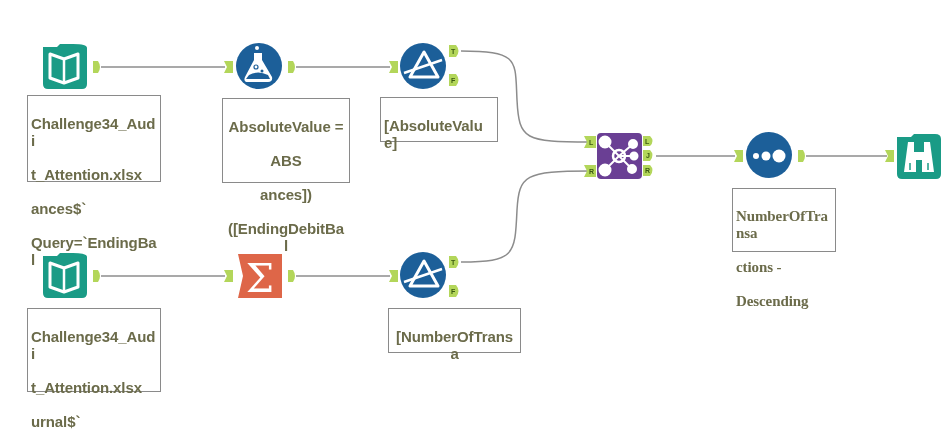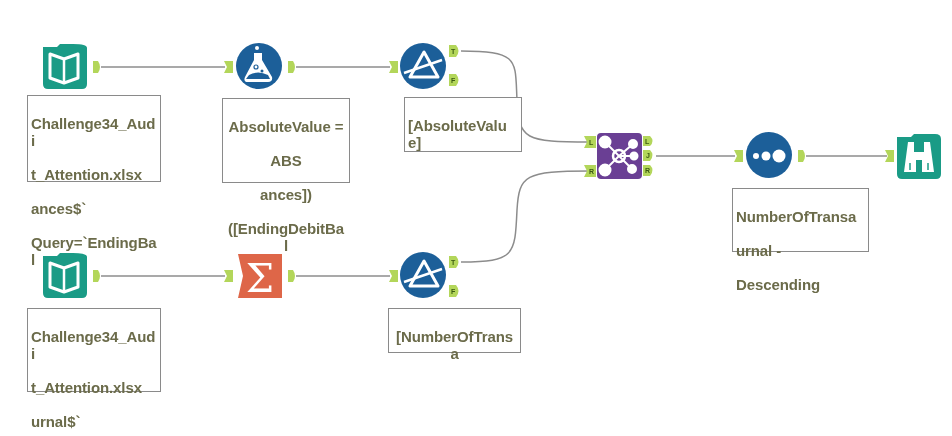--- a/index.html
+++ b/index.html
@@ -147,26 +147,26 @@
   <div>t_Attention.xlsx</div>
   <div>ances$`</div>
   <div>Query=`EndingBal</div>
 </div>
 <div class="anno" style="left:222px;top:98px;width:128px;height:85px;text-align:center;">
   <div>AbsoluteValue =</div>
   <div>ABS</div>
   <div>ances])</div>
   <div>([EndingDebitBal</div>
 </div>
-<div class="anno" style="left:404px;top:97px;width:118px;height:55px;">
+<div class="anno" style="left:380px;top:97px;width:118px;height:45px;">
   <div>[AbsoluteValue]</div>
 </div>
-<div class="anno" style="left:732px;top:188px;width:137px;height:64px;">
+<div class="anno" style="left:732px;top:188px;width:104px;height:64px;font-family:Liberation Serif, serif;">
   <div>NumberOfTransa</div>
-  <div>urnal -</div>
+  <div>ctions -</div>
   <div>Descending</div>
 </div>
 <div class="anno" style="left:27px;top:308px;width:134px;height:84px;">
   <div>Challenge34_Audi</div>
   <div>t_Attention.xlsx</div>
   <div>urnal$`</div>
 </div>
 <div class="anno" style="left:388px;top:308px;width:133px;height:45px;text-align:center;">
   <div>[NumberOfTransa</div>
 </div>

